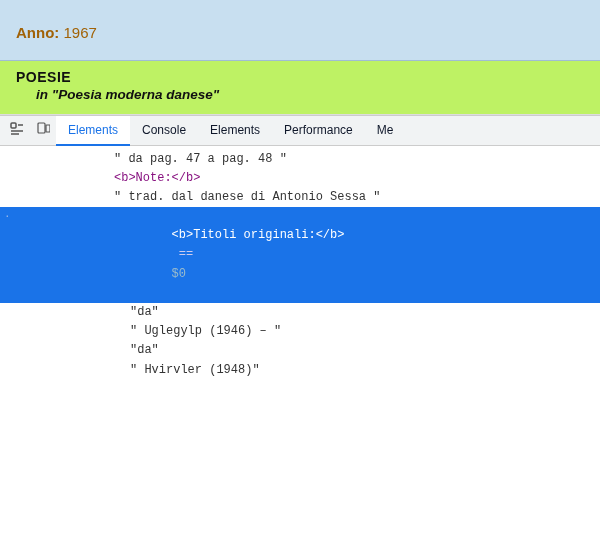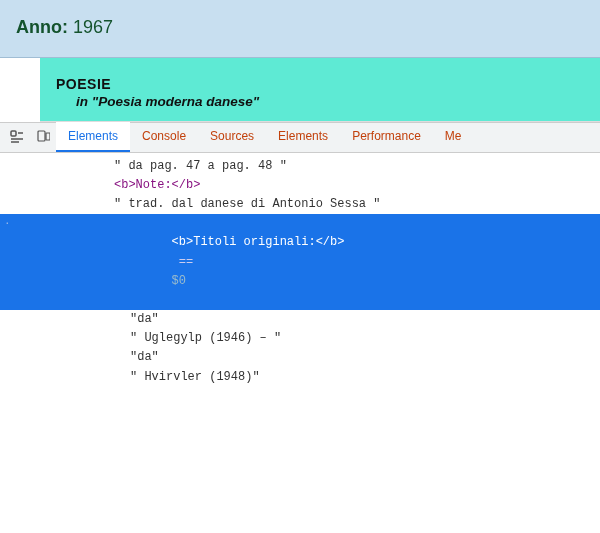--- a/index.html
+++ b/index.html
@@ -13,33 +13,33 @@
     }
 
     
     .info-box {
       background: #c8dff0;
       padding: 12px 16px 14px 16px;
       border-bottom: 1px solid #a0bdd4;
     }
     .info-box p {
       line-height: 1.7;
-      font-size: 18px;
-      color: #14532d;
+      font-size: 15px;
+      color: #a16207;
+      margin-top: 8px;
     }
     .info-box p .label {
       font-weight: bold;
     }
 
     
     .page-content {
-      padding: 18px 16px 12px 16px;
-      background: #5eead4;
+      padding: 8px 16px 12px 16px;
+      background: #bef264;
       border-bottom: 1px solid #ddd;
-      margin-left: 40px;
     }
     .page-content .poesie-title {
       font-weight: bold;
       font-size: 14px;
       letter-spacing: 0.5px;
       color: #111;
       margin-bottom: 2px;
     }
     .page-content .subtitle {
       font-size: 13.5px;
@@ -54,21 +54,20 @@
       background: #f8f8f8;
       border-top: 1px solid #ccc;
       height: 280px;
       display: flex;
       flex-direction: column;
     }
 
     
     .devtools-tabs {
       display: flex;
-      align-items: center;
       background: #f1f3f4;
       border-bottom: 1px solid #ccc;
       height: 30px;
       padding: 0 4px;
       flex-shrink: 0;
     }
     .devtools-icon-btn {
       width: 26px;
       height: 26px;
       display: flex;
@@ -79,21 +78,21 @@
       color: #555;
       font-size: 14px;
     }
 
     .tab {
       padding: 0 12px;
       height: 30px;
       display: flex;
       align-items: center;
       font-size: 12px;
-      color: #c2410c;
+      color: #0f172a;
       cursor: pointer;
       border-bottom: 2px solid transparent;
       white-space: nowrap;
     }
     .tab.active {
       color: #1a73e8;
       border-bottom: 2px solid #1a73e8;
       background: #fff;
     }
 
@@ -167,23 +166,20 @@
         <rect x="10" y="3" width="4" height="7" rx="0.5" stroke="#555" stroke-width="1.2" fill="none"></rect>
       </svg>
     </div>
     <div class="tab active">
       <span>Elements</span>
     </div>
     <div class="tab">
       <span>Console</span>
     </div>
     <div class="tab">
-      <span>Sources</span>
-    </div>
-    <div class="tab">
       <span>Elements</span>
     </div>
     <div class="tab">
       <span>Performance</span>
     </div>
     <div class="tab">
       <span>Me</span>
     </div>
   </div>
 

